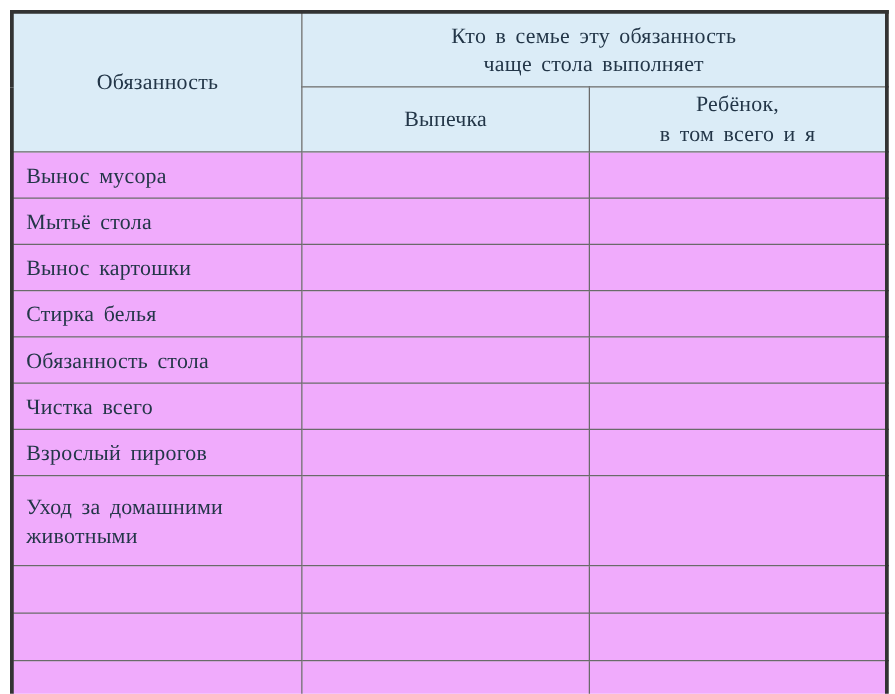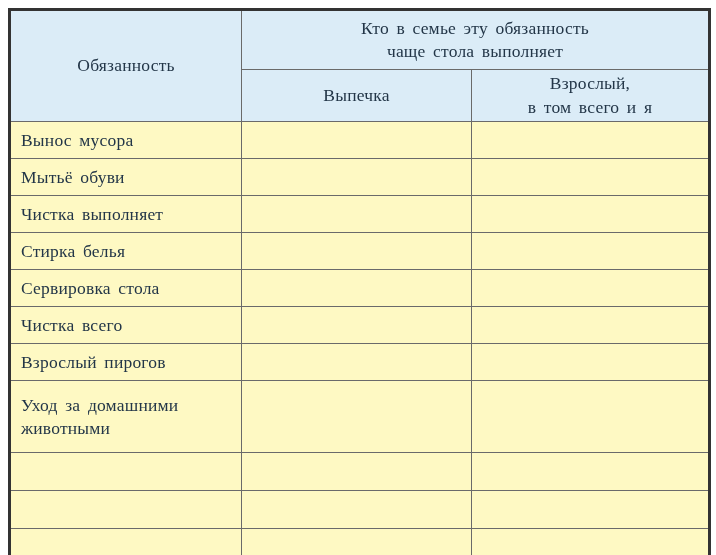--- a/index.html
+++ b/index.html
@@ -43,21 +43,21 @@
     font-weight: normal;
     text-align: center;
     vertical-align: middle;
     line-height: 1.32;
   }
   thead tr.head-top { height: 60px; }
   thead tr.head-sub { height: 52px; }
   thead .line { display: block; }
 
   tbody td {
-    background: #fef9c3;
+    background: #f0abfc;
     vertical-align: middle;
   }
   tbody td.duty-cell {
     text-align: left;
     padding: 4px 8px 4px 10px;
     line-height: 1.3;
   }
   tr.r-std  { height: 37px; }
   tr.r-tall { height: 72px; }
   tr.r-tall td.duty-cell { vertical-align: middle; }
@@ -81,48 +81,48 @@
         <th colspan="2">
           <span class="line">Кто в семье эту обязанность</span>
           <span class="line">чаще стола выполняет</span>
         </th>
       </tr>
       <tr class="head-sub">
         <th>
           <span class="line">Выпечка</span>
         </th>
         <th>
-          <span class="line">Взрослый,</span>
+          <span class="line">Ребёнок,</span>
           <span class="line">в том всего и я</span>
         </th>
       </tr>
     </thead>
     <tbody>
       <tr class="r-std">
         <td class="duty-cell">Вынос мусора</td>
         <td class="answer-cell"></td>
         <td class="answer-cell"></td>
       </tr>
       <tr class="r-std">
-        <td class="duty-cell">Мытьё обуви</td>
+        <td class="duty-cell">Мытьё стола</td>
         <td class="answer-cell"></td>
         <td class="answer-cell"></td>
       </tr>
       <tr class="r-std">
-        <td class="duty-cell">Чистка выполняет</td>
+        <td class="duty-cell">Вынос картошки</td>
         <td class="answer-cell"></td>
         <td class="answer-cell"></td>
       </tr>
       <tr class="r-std">
         <td class="duty-cell">Стирка белья</td>
         <td class="answer-cell"></td>
         <td class="answer-cell"></td>
       </tr>
       <tr class="r-std">
-        <td class="duty-cell">Сервировка стола</td>
+        <td class="duty-cell">Обязанность стола</td>
         <td class="answer-cell"></td>
         <td class="answer-cell"></td>
       </tr>
       <tr class="r-std">
         <td class="duty-cell">Чистка всего</td>
         <td class="answer-cell"></td>
         <td class="answer-cell"></td>
       </tr>
       <tr class="r-std">
         <td class="duty-cell">Взрослый пирогов</td>

